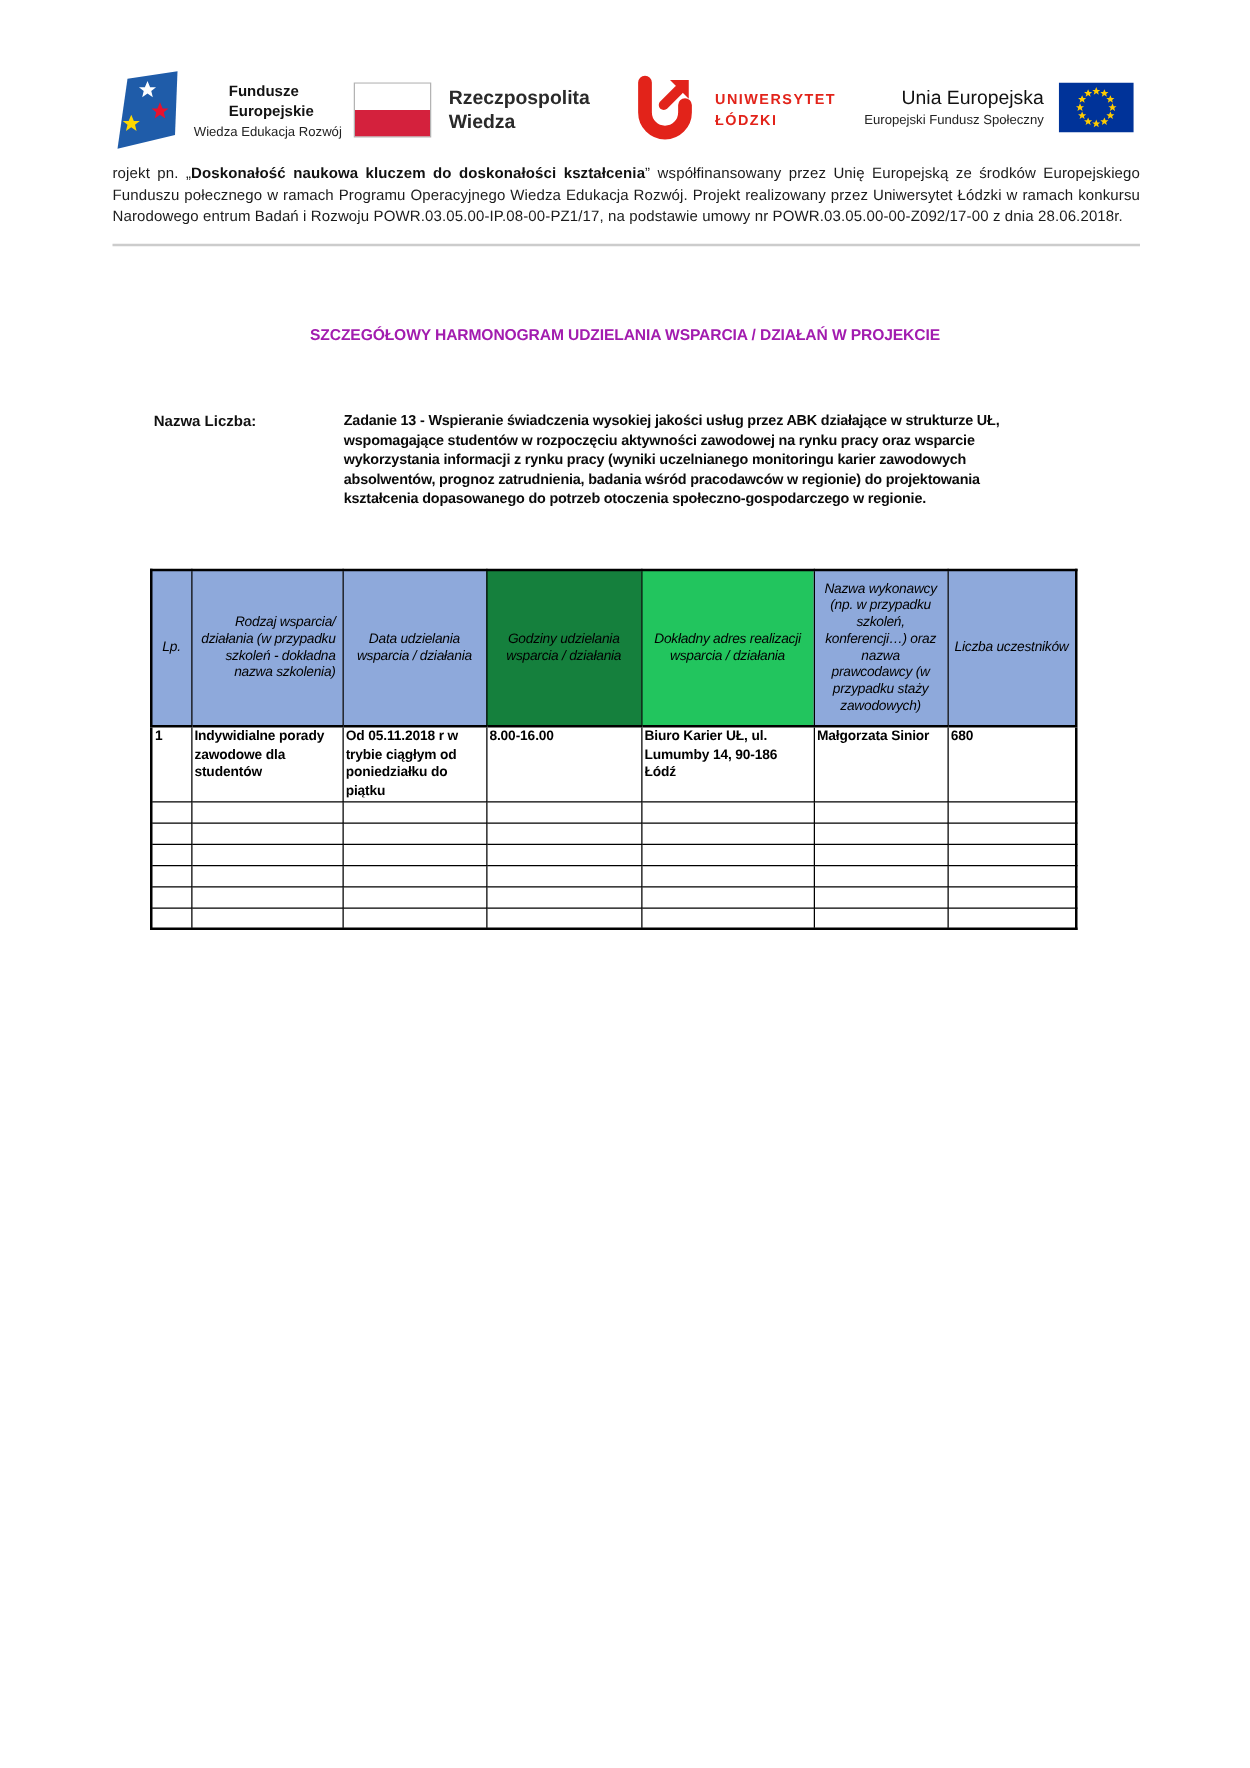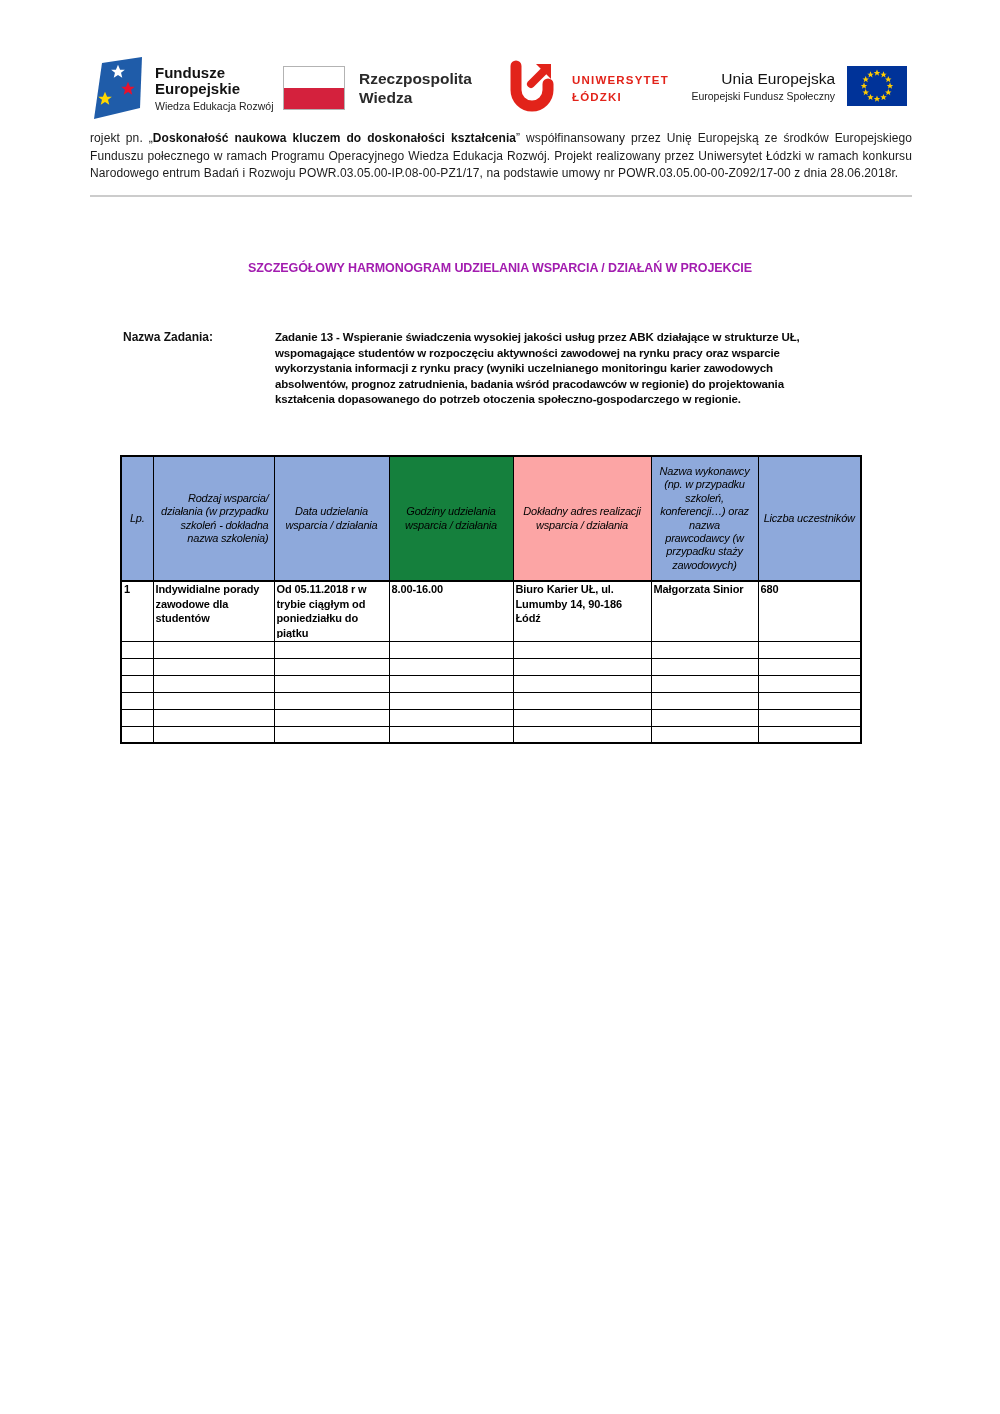--- a/index.html
+++ b/index.html
@@ -8,21 +8,21 @@
     width:1000px; height:1414px;
     font-family:"Liberation Sans", sans-serif;
     color:#000;
   }
   .page { position:relative; width:1000px; height:1414px; background:#fff; overflow:hidden; }
 
   
   .logo-block { position:absolute; display:flex; align-items:center; }
   .fe-logo  { left:90px;  top:56px; }
   .fe-text  { margin-left:11px; }
-  .fe-text .t1 { font-weight:bold; font-size:15px; line-height:16px; color:#121212; }
+  .fe-text .t1 { font-weight:bold; font-size:12px; line-height:16px; color:#121212;margin-left:28px; }
   .fe-text .t2 { font-size:10.5px; color:#222; margin-top:3px; }
 
   .pl-logo  { left:283px; top:66px; }
   .pl-flag  { width:62px; height:44px; border:1px solid #b3b3b3; }
   .pl-flag .half-w { height:50%; background:#fff; }
   .pl-flag .half-r { height:50%; background:#D4213D; }
   .pl-text  { margin-left:14px; font-weight:bold; font-size:15.5px; line-height:19px; color:#2a2a2a; }
 
   .ul-logo  { left:505px; top:60px; }
   .ul-text  { margin-left:13px; color:#E2231A; font-weight:bold; font-size:11.5px;
@@ -147,40 +147,40 @@
       </g>
     </svg>
   </div>
 
   <p class="note"><span>rojekt pn. „</span><b>Doskonałość naukowa kluczem do doskonałości kształcenia</b><span>” współfinansowany przez Unię Europejską ze środków Europejskiego Funduszu połecznego w ramach Programu Operacyjnego Wiedza Edukacja Rozwój. Projekt realizowany przez Uniwersytet Łódzki w ramach konkursu Narodowego entrum Badań i Rozwoju POWR.03.05.00-IP.08-00-PZ1/17, na podstawie umowy nr POWR.03.05.00-00-Z092/17-00 z dnia 28.06.2018r.</span></p>
 
   <div class="divider"></div>
 
   <div class="doc-title">SZCZEGÓŁOWY HARMONOGRAM UDZIELANIA WSPARCIA / DZIAŁAŃ W PROJEKCIE</div>
 
-  <div class="task-label">Nazwa Zadania:</div>
+  <div class="task-label">Nazwa Liczba:</div>
   <div class="task-desc">Zadanie 13 - Wspieranie świadczenia wysokiej jakości usług przez ABK działające w strukturze UŁ, wspomagające studentów w rozpoczęciu aktywności zawodowej na rynku pracy oraz wsparcie wykorzystania informacji z rynku pracy (wyniki uczelnianego monitoringu karier zawodowych absolwentów, prognoz zatrudnienia, badania wśród pracodawców w regionie) do projektowania kształcenia dopasowanego do potrzeb otoczenia społeczno-gospodarczego w regionie.</div>
 
   <table class="sched">
     <colgroup>
       <col style="width:32px">
         <col style="width:121px">
         <col style="width:115px">
       <col style="width:124px">
         <col style="width:138px">
         <col style="width:107px">
         <col style="width:103px">
     </colgroup>
     <thead>
       <tr>
         <th style="background: rgb(142, 169, 219); margin-top: 20px;">Lp.</th>
         <th style="background: rgb(142, 169, 219); text-align: right;">Rodzaj wsparcia/ działania (w przypadku szkoleń - dokładna nazwa szkolenia)</th>
         <th style="background: rgb(142, 169, 219);">Data udzielania wsparcia / działania</th>
         <th style="background: #15803d;">Godziny udzielania wsparcia / działania</th>
-        <th style="background: #fca5a5;">Dokładny adres realizacji wsparcia / działania</th>
+        <th style="background: #22c55e;">Dokładny adres realizacji wsparcia / działania</th>
         <th style="background: rgb(142, 169, 219);">Nazwa wykonawcy (np. w przypadku szkoleń, konferencji…) oraz nazwa prawcodawcy (w przypadku staży zawodowych)</th>
         <th style="background: rgb(142, 169, 219);">Liczba uczestników</th>
       </tr>
     </thead>
     <tbody>
       <tr class="data-row">
         <td>
             <div class="clip">1</div>
           </td>
         <td>

